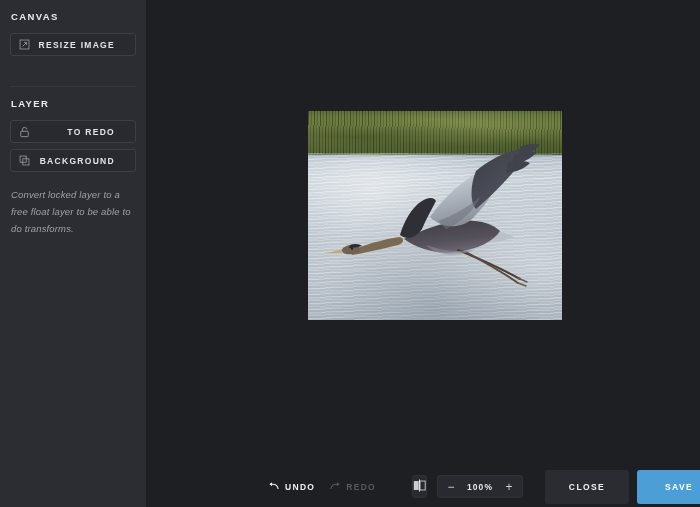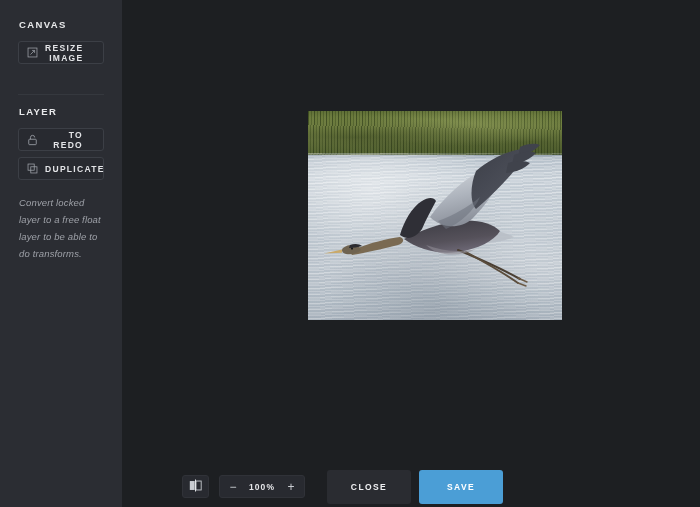--- a/index.html
+++ b/index.html
@@ -15,24 +15,24 @@
   #app {
     position: relative;
     width: 700px; height: 507px;
     background: #1d1f22;
   }
 
   
   #sidebar {
     position: absolute;
     left: 0; top: 0;
-    width: 122px; height: 507px;
+    width: 146px; height: 507px;
     background: #2b2d33;
     box-sizing: border-box;
-    padding: 8px;
+    padding: 0;
   }
   .section-title {
     font-size: 9.5px;
     font-weight: bold;
     letter-spacing: 1.4px;
     color: #e9eaec;
     padding: 0 0 0 11px;
   }
   #canvas-title { padding-top: 11px; }
   #layer-title  { padding-top: 11px; }
@@ -339,21 +339,21 @@
 
     <div style="height:6px"></div>
 
     <div class="side-btn">
       <span class="btn-icon">
         <svg width="11" height="11" viewBox="0 0 16 16">
           <rect x="1.5" y="1.5" width="9" height="9" fill="none" stroke="#9fa3aa" stroke-width="1.1"></rect>
           <rect x="5.5" y="5.5" width="9" height="9" fill="none" stroke="#9fa3aa" stroke-width="1.1"></rect>
         </svg>
       </span>
-      <span class="btn-label">DUPLICATE</span>
+      <span class="btn-label">BACKGROUND</span>
     </div>
 
     <div style="height:14px"></div>
 
     <div class="helper-text">Convert locked layer to a free float layer to be able to do transforms.</div>
   </div>
 
   <div id="stage">
     <div id="image-frame">
       <div id="photo">
@@ -420,20 +420,41 @@
           <path d="M210 167 L219 171 M210 172 L218 175" stroke="#6b5a46" stroke-width="1.4" fill="none" stroke-linecap="round"></path>
 
           <path d="M118 134 C134 140 152 142 168 138 C152 146 130 146 118 134 Z" fill="#8d8b93" opacity="0.6"></path>
         </svg>
       </div>
     </div>
   </div>
 
   <div id="bottombar">
 
+    <div class="history-group">
+      <button class="hist-btn hist-enabled">
+        <span>
+          <svg width="12" height="10" viewBox="0 0 16 12">
+            <path d="M13.5 10 C13 6 10 3.6 6 3.6 L2.5 3.6" stroke="#f0f1f3" stroke-width="1.5" fill="none"></path>
+            <path d="M5.4 1 L2 3.6 L5.4 6.2 Z" fill="#f0f1f3"></path>
+          </svg>
+        </span>
+        <span class="hist-label">UNDO</span>
+      </button>
+
+      <button class="hist-btn hist-disabled">
+        <span>
+          <svg width="12" height="10" viewBox="0 0 16 12">
+            <path d="M2.5 10 C3 6 6 3.6 10 3.6 L13.5 3.6" stroke="#57595e" stroke-width="1.5" fill="none"></path>
+            <path d="M10.6 1 L14 3.6 L10.6 6.2 Z" fill="#57595e"></path>
+          </svg>
+        </span>
+        <span class="hist-label">REDO</span>
+      </button>
+    </div>
 
     <div class="icon-btn">
       <span>
         <svg width="13" height="13" viewBox="0 0 16 16">
           <rect x="1" y="2.5" width="6" height="11" fill="#c9ccd1"></rect>
           <rect x="8.6" y="2.5" width="6.4" height="11" fill="none" stroke="#c9ccd1" stroke-width="1.1"></rect>
           <path d="M8 0.6 V15.4" stroke="#e6e8eb" stroke-width="1.2"></path>
         </svg>
       </span>
     </div>

